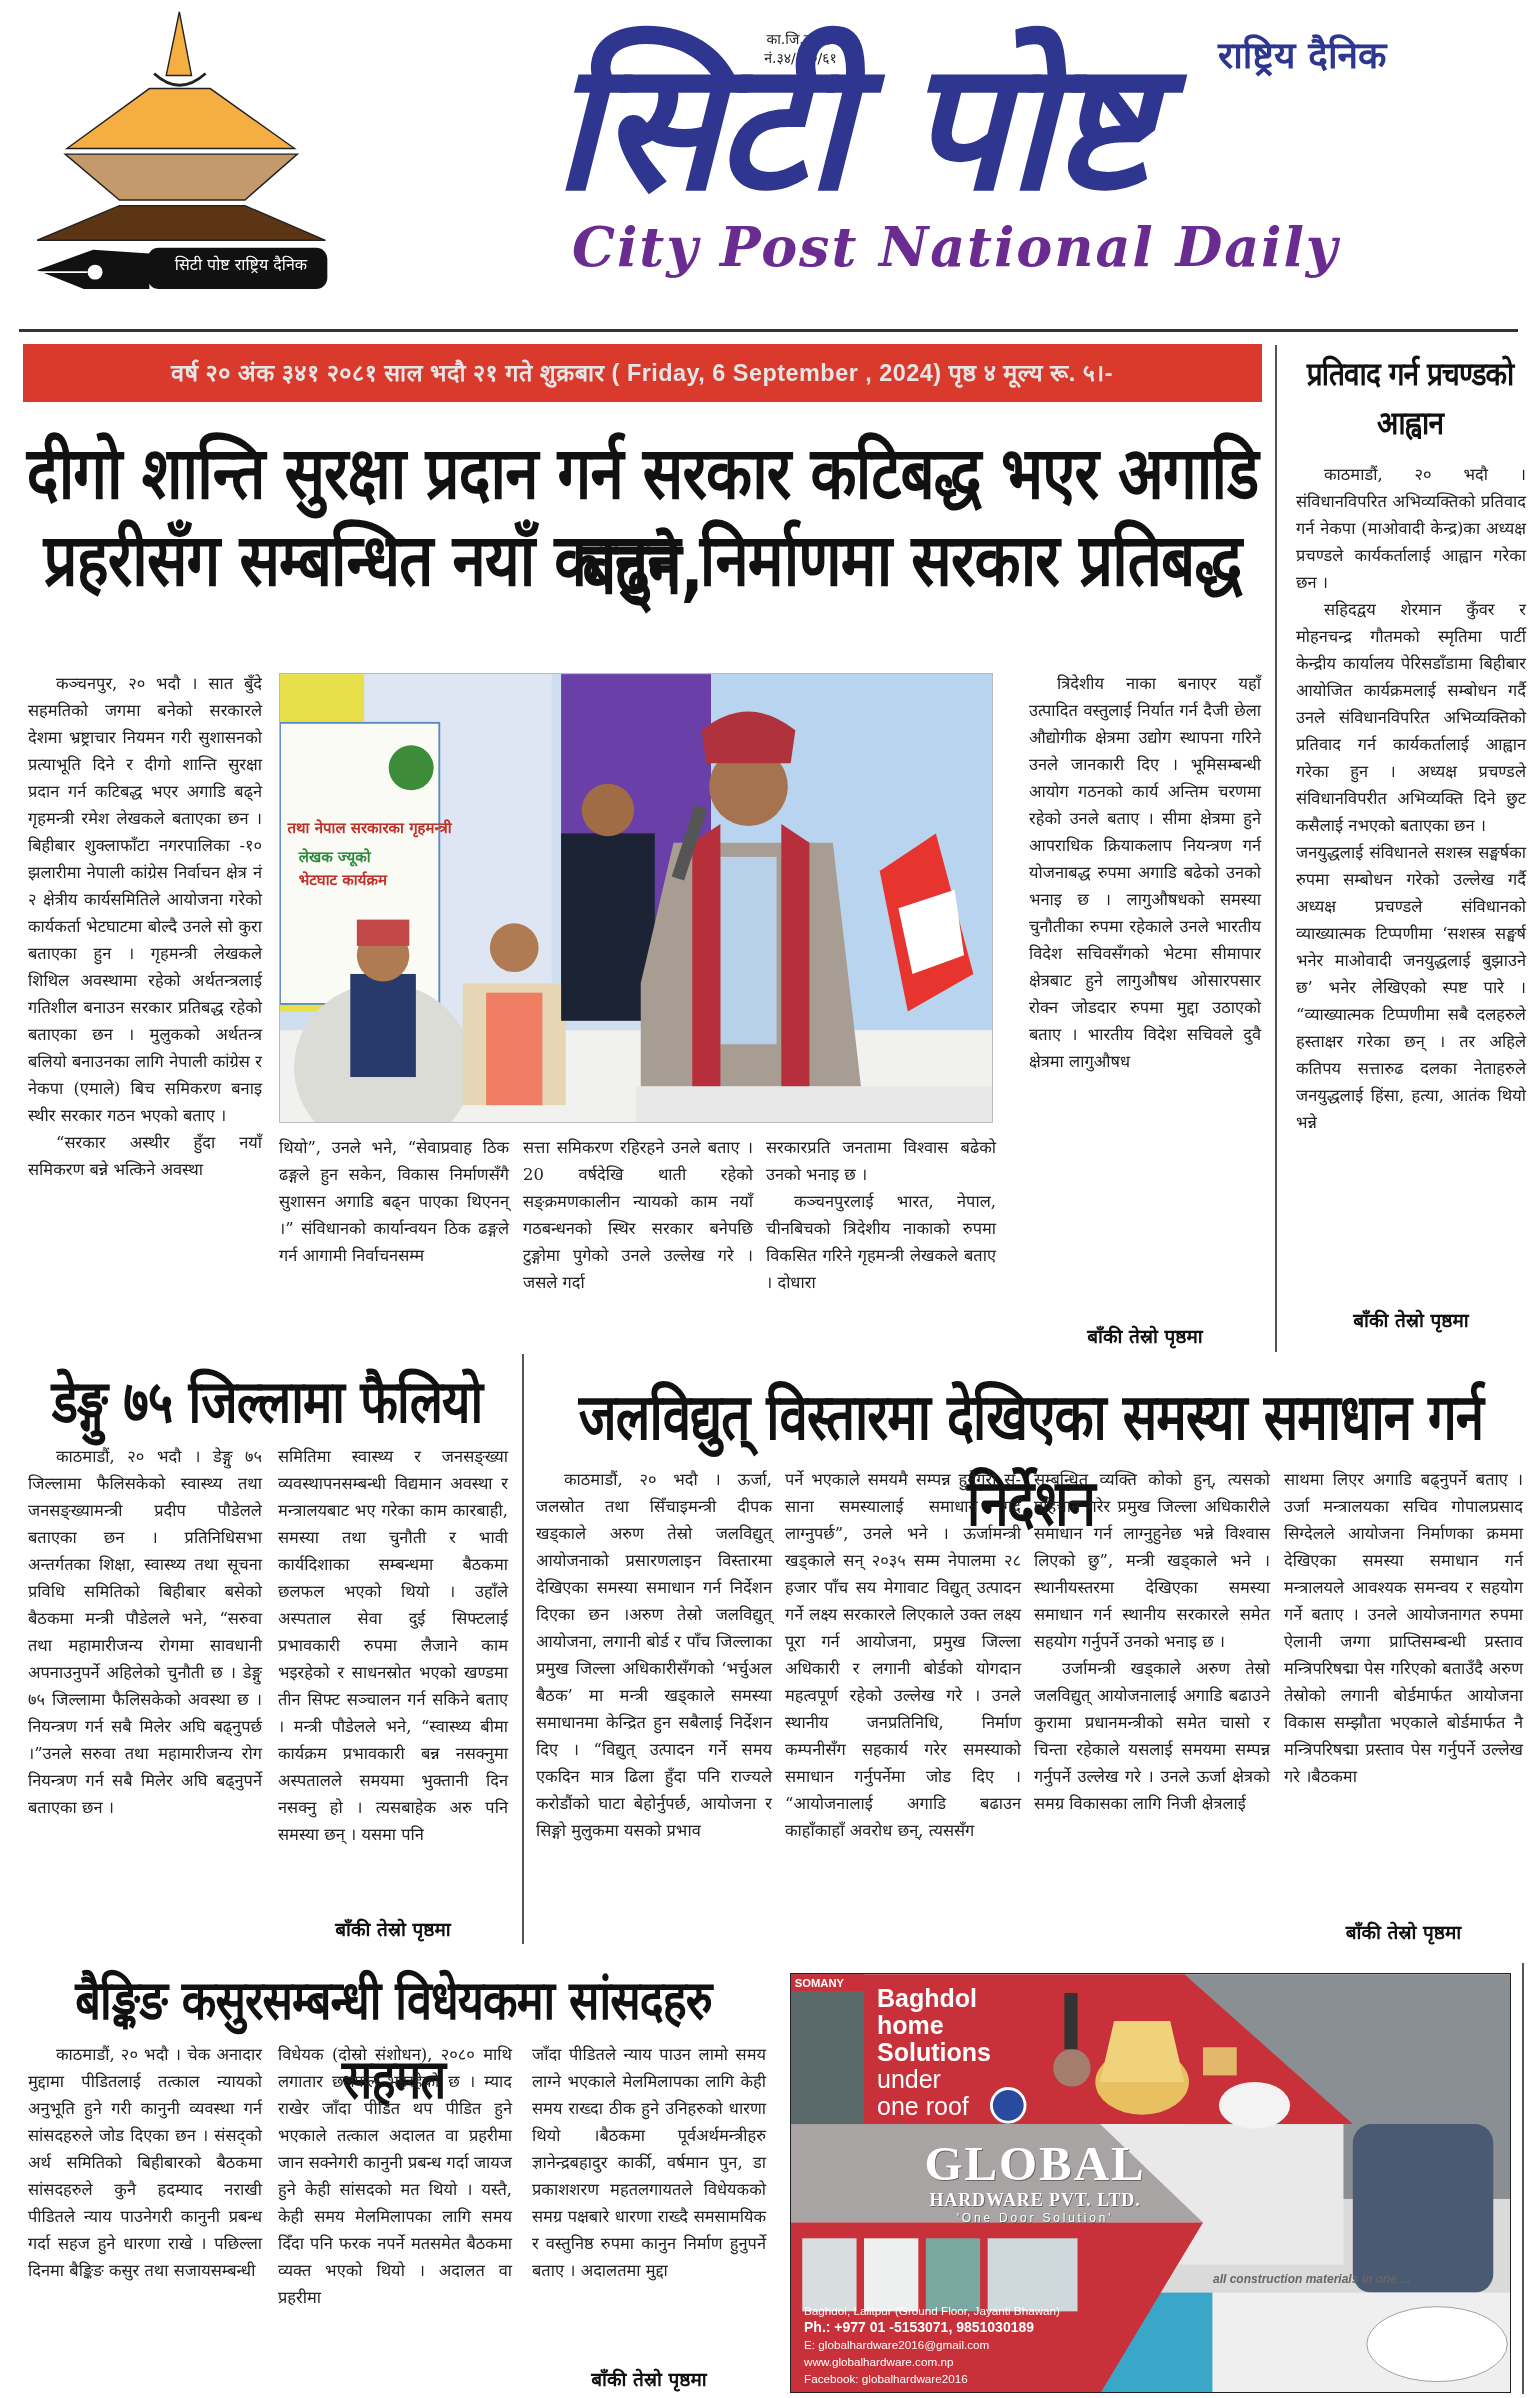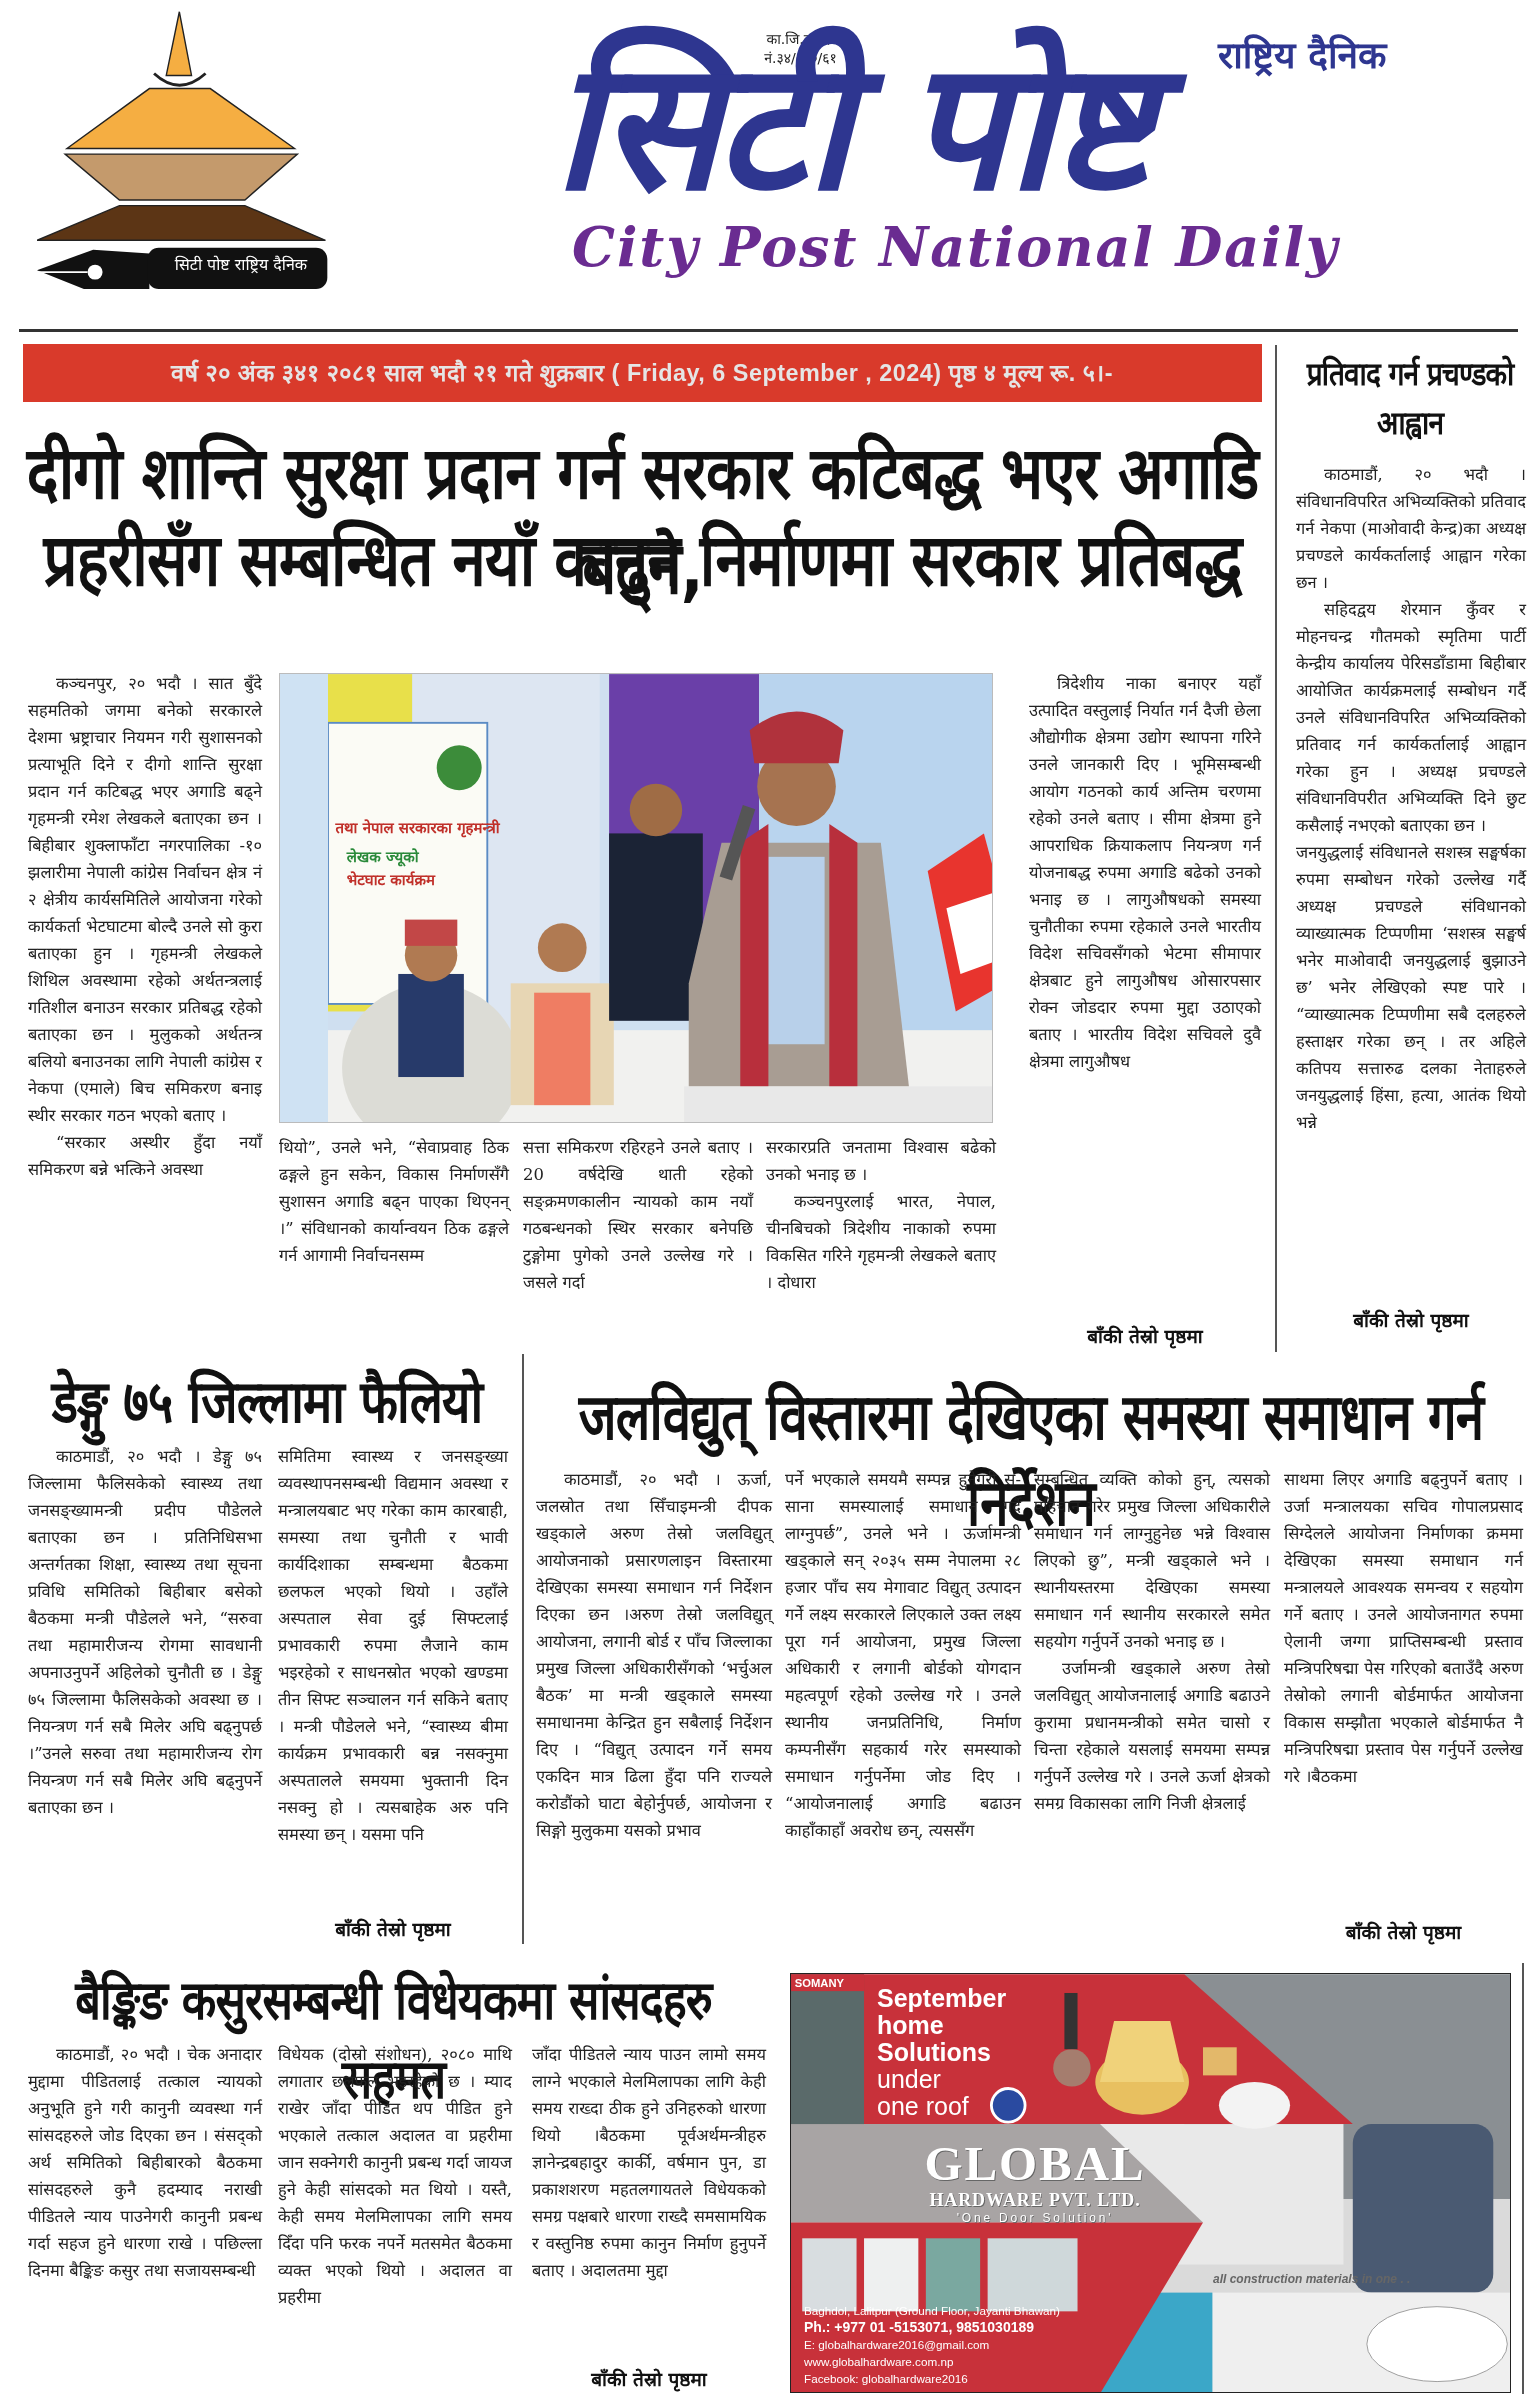--- a/index.html
+++ b/index.html
@@ -22,21 +22,21 @@
   #lead-h1 { left: 24px; top: 426px; width: 1237px; font-size: 60px; line-height: 79px; text-align: center; transform: scaleY(1.2); }
   #lead-h2 { left: 24px; top: 513px; width: 1237px; font-size: 60px; line-height: 79px; text-align: center; transform: scaleY(1.2); }
 
   
   .col { font-family: "DejaVu Serif", serif; font-size: 16.4px; line-height: 27px; text-align: justify; color: #222; }
   .col p { text-indent: 28px; }
   .col p.noind { text-indent: 0; }
   .cont { font-family: "DejaVu Sans", sans-serif; font-weight: bold; font-size: 19px; color: #111; text-align: center; }
 
   
-  #photo { left: 279px; top: 673px; width: 714px; height: 450px; overflow: hidden; background: #cfe2f3; border: 0.9px solid #bbb; padding-left: 48px; }
+  #photo { left: 279px; top: 673px; width: 714px; height: 450px; overflow: hidden; background: #cfe2f3; border: 0.9px solid #bbb; }
 
   
   #side-rule { left: 1275px; top: 345px; width: 1.9px; height: 1007px; background: #555; }
   #side-h { left: 1293px; top: 349px; width: 234px; font-size: 28px; line-height: 43px; text-align: center; transform: scaleY(1.15); }
 
   
   #div-v1 { left: 522px; top: 1354px; width: 1.9px; height: 590px; background: #555; }
   #div-v2 { left: 1522px; top: 1963px; width: 1.9px; height: 431px; background: #555; }
 
   #dengue-h { left: 28px; top: 1363px; width: 478px; font-size: 49px; line-height: 66px; text-align: center; transform: scaleY(1.2); }
@@ -211,21 +211,21 @@
     <ellipse cx="300" cy="100" rx="20" ry="20" fill="#a57d6e"></ellipse>
     <rect x="292" y="20" width="14" height="60" fill="#333"></rect>
     <rect x="440" y="78" width="36" height="30" fill="#e3b86a"></rect>
     <ellipse cx="495" cy="140" rx="38" ry="25" fill="#f3f3f3"></ellipse>
     <rect x="12" y="282" width="58" height="78" fill="#d8dde0"></rect>
     <rect x="78" y="282" width="58" height="78" fill="#eef0f0"></rect>
     <rect x="144" y="282" width="58" height="78" fill="#7aa8a0"></rect>
     <rect x="210" y="282" width="96" height="78" fill="#cfd8da"></rect>
   </svg>
   <div class="abs" id="ad-head">
-    <div>September</div>
+    <div>Baghdol</div>
     <div>home</div>
     <div>Solutions</div>
     <div class="thin">under</div>
     <div class="thin">one roof</div>
   </div>
   <div class="abs" id="ad-brand">
     <div class="b1">GLOBAL</div>
     <div class="b2">HARDWARE PVT. LTD.</div>
     <div class="b3">'One Door Solution'</div>
   </div>

